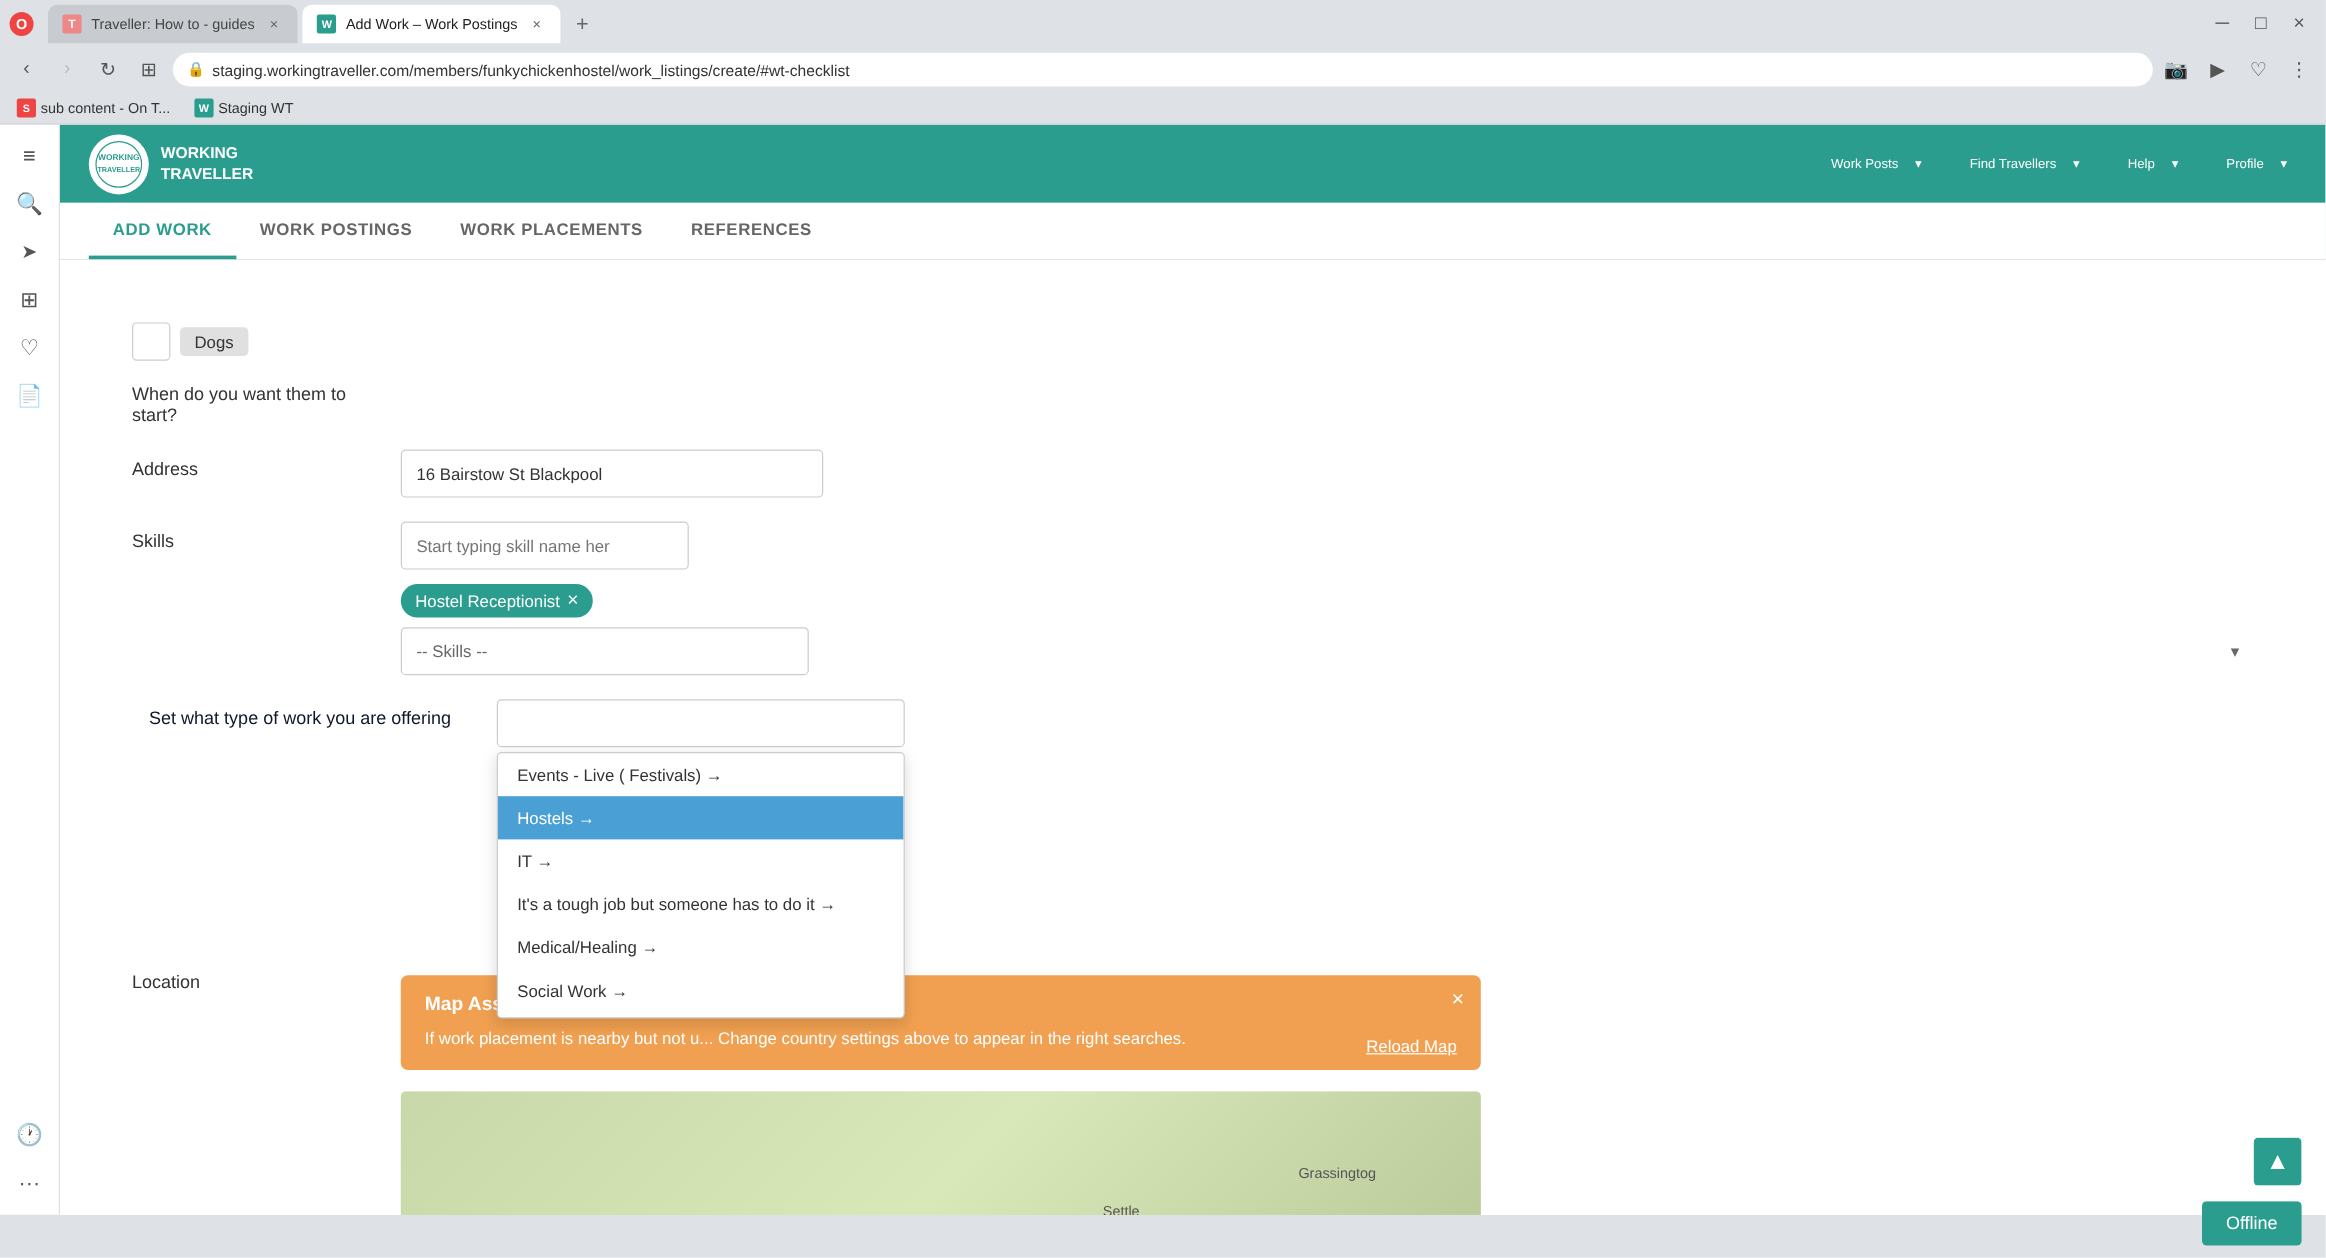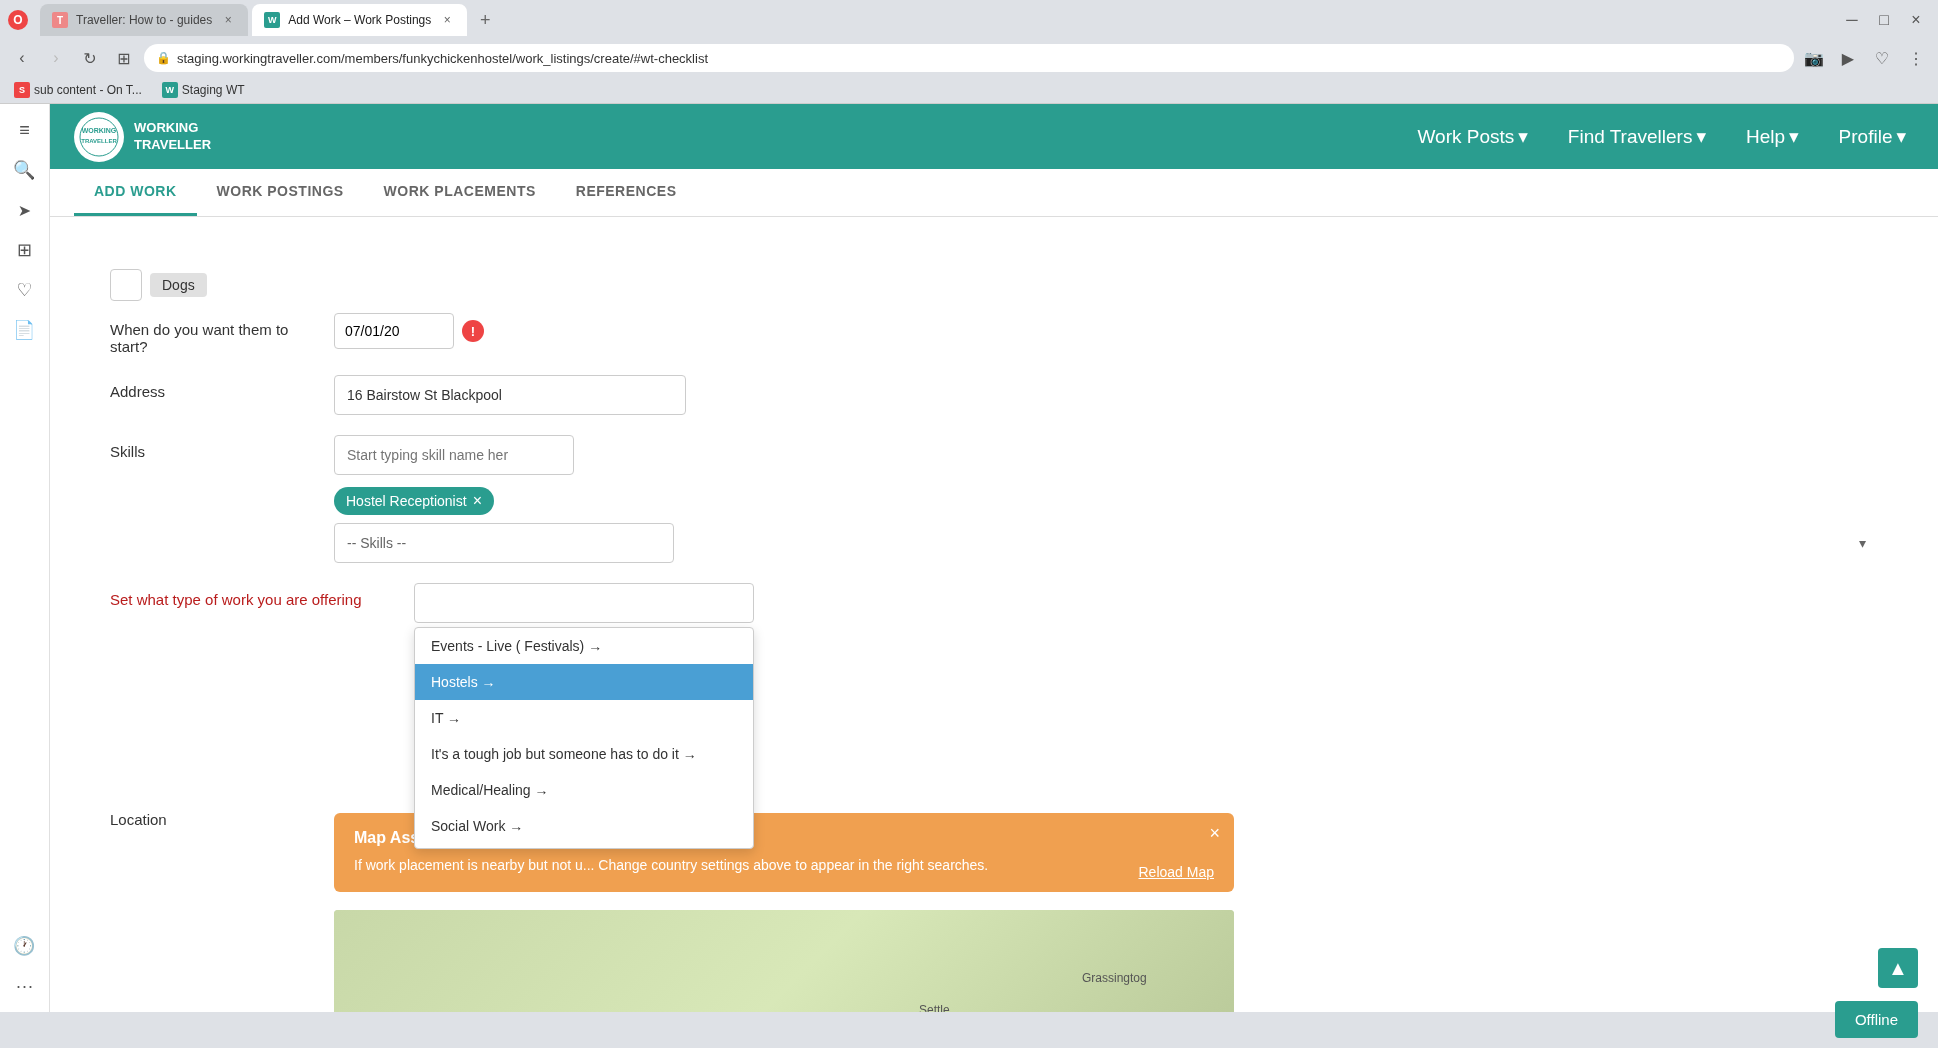--- a/index.html
+++ b/index.html
@@ -249,25 +249,25 @@
       color: white;
       font-size: 13px;
       font-weight: bold;
       line-height: 1.3;
     }
 
     .nav-spacer { flex: 1; }
 
     .nav-item {
       color: white;
-      font-size: 19px;
-      cursor: pointer;
-      display: flex;
-      align-items: center;
-      gap: 4px;
+      font-size: 11px;
+      cursor: pointer;
+      display: flex;
+      align-items: center;
+      gap: 14px;
       padding: 4px 8px;
       white-space: nowrap;
     }
 
     
     .sub-nav {
       background: white;
       border-bottom: 1px solid #ddd;
       display: flex;
       padding: 0 24px;
@@ -414,24 +414,25 @@
     
     .work-type-row {
       display: flex;
       align-items: flex-start;
       margin-bottom: 20px;
       gap: 24px;
     }
 
     .work-type-label {
       width: 280px;
-      color: #b91c1c;
+      color: #0f172a;
       font-size: 15px;
       padding-top: 8px;
       flex-shrink: 0;
+      text-align: center;
     }
 
     .work-type-controls {
       flex: 1;
       position: relative;
     }
 
     .work-type-search {
       width: 340px;
       height: 40px;
@@ -709,26 +710,20 @@
               <div style="width:32px;height:32px;border:1px solid #ccc;border-radius:4px;"></div>
               <div style="background:#e0e0e0;padding:4px 12px;border-radius:4px;font-size:14px;color:#333;">
                 <span>Dogs</span>
               </div>
             </div>
           </div>
         </div>
 
         <div class="form-row">
           <div class="form-label">When do you want them to start?</div>
-          <div class="form-controls">
-            <div class="date-row">
-              <input type="text" class="date-input" style="width: 120px;" value="07/01/20">
-              <div class="date-warning">!</div>
-            </div>
-          </div>
         </div>
 
         <div class="form-row">
           <div class="form-label">Address</div>
           <div class="form-controls">
             <input type="text" class="text-input" style="width: 352px;" value="16 Bairstow St Blackpool">
           </div>
         </div>
 
         <div class="form-row">

